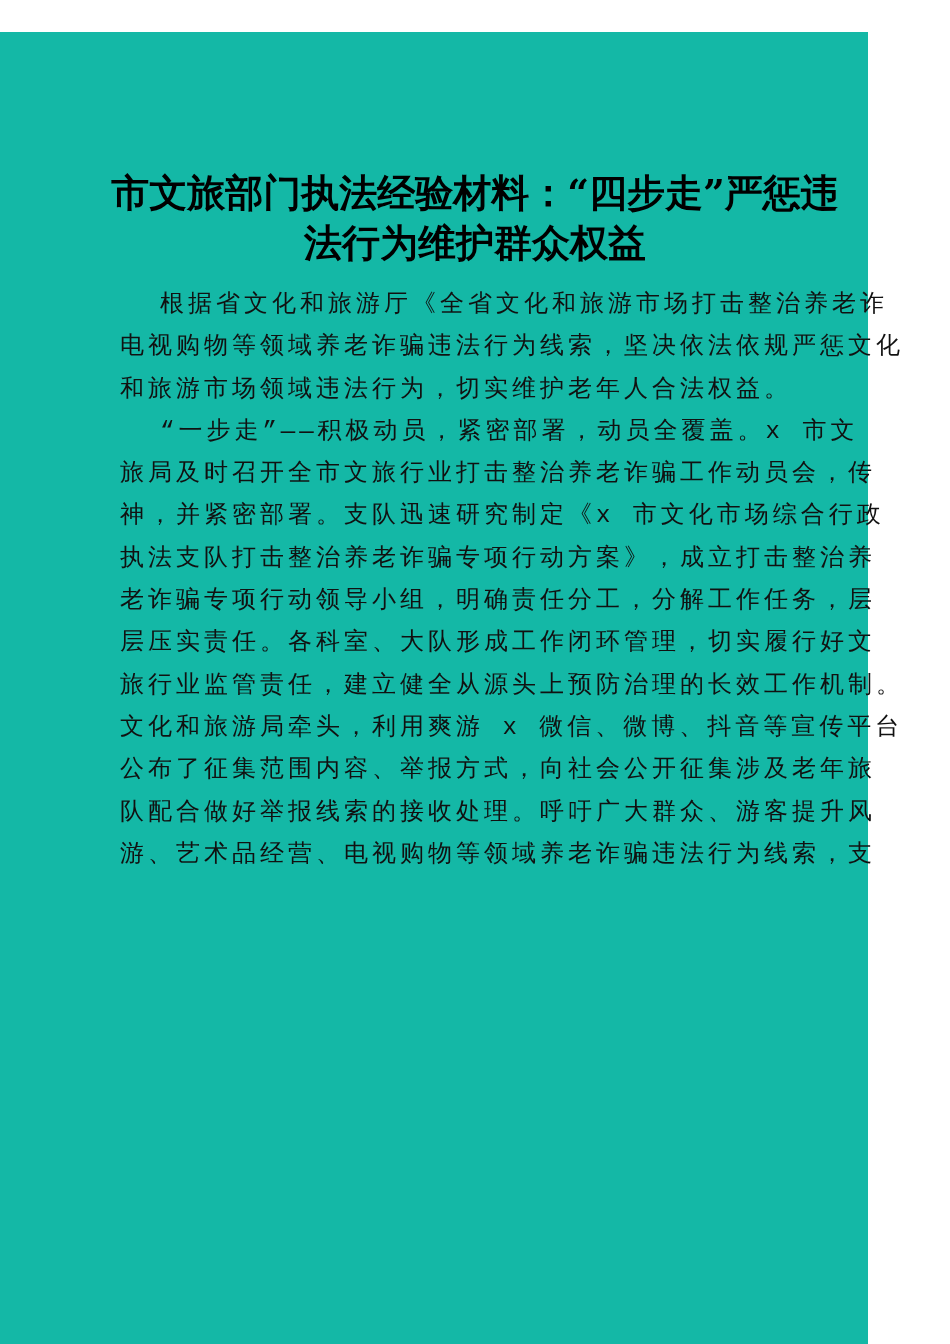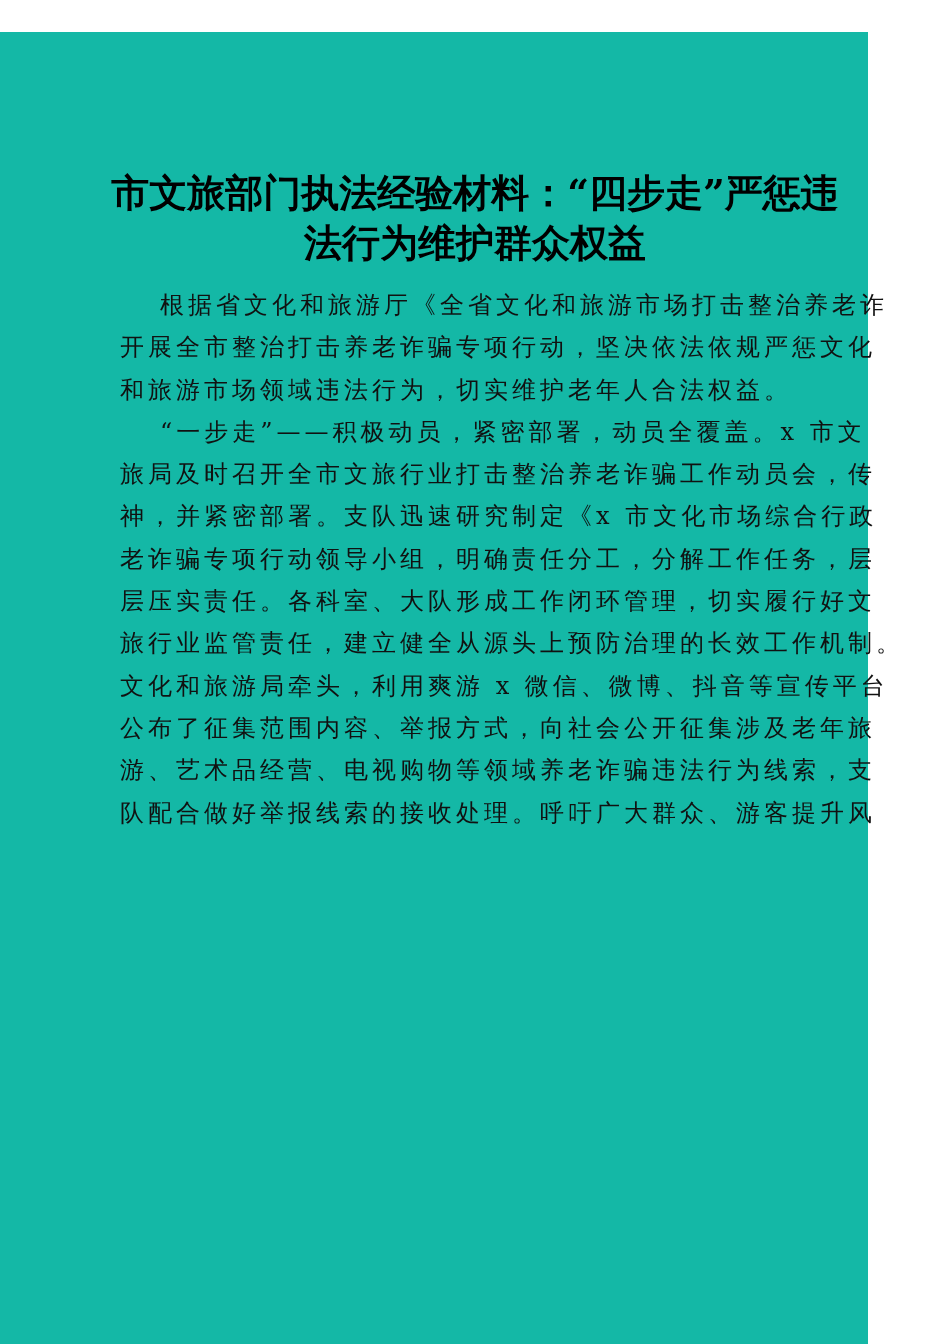--- a/index.html
+++ b/index.html
@@ -51,20 +51,21 @@
       letter-spacing: 4px;
       color: #111111;
       text-align: justify;
       text-justify: inter-character;
     }
     .body .line {
       display: block;
       white-space: nowrap;
       text-align: justify;
       text-align-last: justify;
+      font-family: Liberation Mono, monospace;
     }
     .body .line.last {
       text-align-last: left;
     }
     .body .line.indent {
       padding-left: 40px;
     }
   </style>
 </head>
 <body>
@@ -73,34 +74,35 @@
 
   <h1 class="title">
     <span>市文旅部门执法经验材料：“四步走”严惩违</span>
     <span>法行为维护群众权益</span>
   </h1>
 
   <div class="body">
 
     <div>
       <span class="line indent">根据省文化和旅游厅《全省文化和旅游市场打击整治养老诈</span>
-      <span class="line">开展全市整治打击养老诈骗专项行动，坚决依法依规严惩文化</span>
+      <span class="line">电视购物等领域养老诈骗违法行为线索，坚决依法依规严惩文化</span>
       <span class="line last">和旅游市场领域违法行为，切实维护老年人合法权益。</span>
     </div>
 
     <div>
       <span class="line indent">“一步走”——积极动员，紧密部署，动员全覆盖。x 市文</span>
       <span class="line">旅局及时召开全市文旅行业打击整治养老诈骗工作动员会，传</span>
       <span class="line">神，并紧密部署。支队迅速研究制定《x 市文化市场综合行政</span>
+      <span class="line">执法支队打击整治养老诈骗专项行动方案》，成立打击整治养</span>
       <span class="line">老诈骗专项行动领导小组，明确责任分工，分解工作任务，层</span>
       <span class="line">层压实责任。各科室、大队形成工作闭环管理，切实履行好文</span>
       <span class="line">旅行业监管责任，建立健全从源头上预防治理的长效工作机制。</span>
     </div>
 
     <div>
       <span class="line">文化和旅游局牵头，利用爽游 x 微信、微博、抖音等宣传平台</span>
       <span class="line">公布了征集范围内容、举报方式，向社会公开征集涉及老年旅</span>
+      <span class="line">队配合做好举报线索的接收处理。呼吁广大群众、游客提升风</span>
       <span class="line">游、艺术品经营、电视购物等领域养老诈骗违法行为线索，支</span>
-      <span class="line">队配合做好举报线索的接收处理。呼吁广大群众、游客提升风</span>
     </div>
 
   </div>
 </div>
 
 </body></html>

